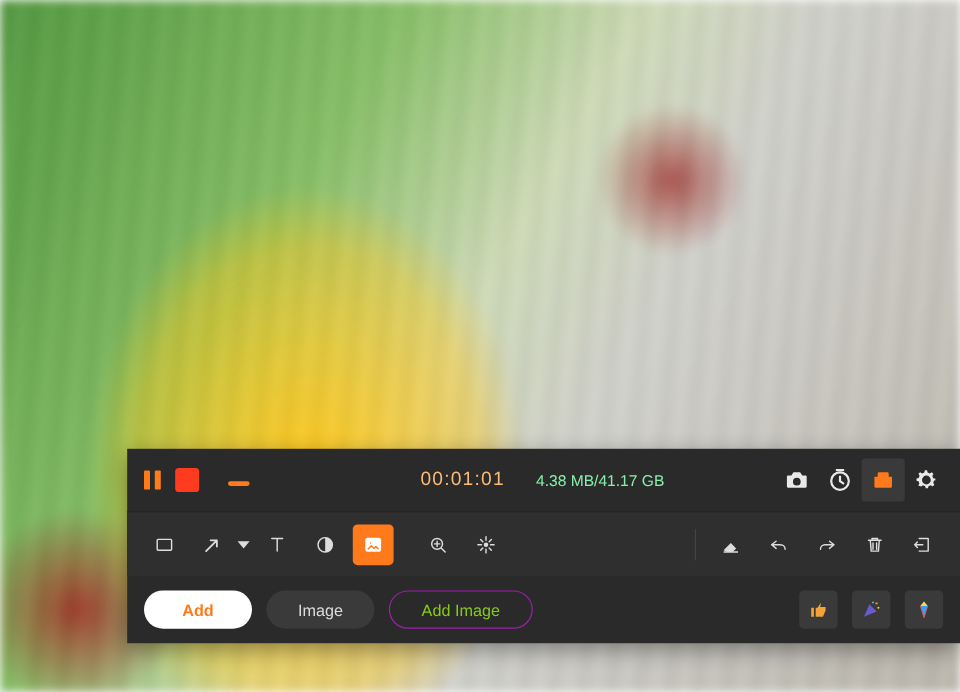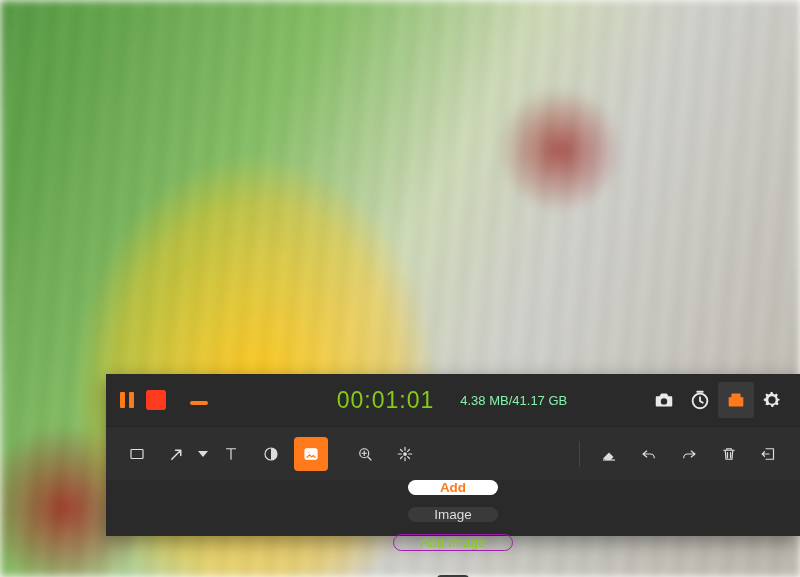--- a/index.html
+++ b/index.html
@@ -27,39 +27,39 @@
 .row1 { height: 52px; padding: 0 10px; justify-content: space-between; }
 .row1-left { display:flex; align-items:center; gap: 8px; }
 .row1-center { display:flex; align-items:center; gap: 26px; }
 .row1-right { display:flex; align-items:center; gap: 0px; }
 
 .pause-btn { width: 22px; height: 22px; display:flex; gap:4px; align-items:center; justify-content:center; }
 .pause-btn span { width:5px; height:16px; background:#ff7a1a; border-radius:1px; }
 .stop-btn { width:20px; height:20px; background:#ff3b1f; border-radius:3px; }
 .min-btn { width:18px; height:4px; background:#ff7a1a; border-radius:2px; margin-top:6px; }
 
-.timer { color:#84cc16; font-size:23px; letter-spacing:1px; font-weight:500; margin-left: 50px;}
+.timer { color:#fdba74; font-size:16px; letter-spacing:1px; font-weight:500; margin-left: 50px;}
 .size { color:#86efac; font-size:13px; }
 
 .top-icon { width:36px; height:36px; display:flex; align-items:center; justify-content:center; position:relative; border-radius:3px; }
 .top-icon svg { width:22px; height:22px; fill:#e9e9e9; }
 .top-icon.active { background:#3a3a3a; }
 .top-icon.active svg { fill:#ff7a1a; }
 
 .row2 { height: 54px; padding: 0 14px; gap: 6px; background:#2f2f2f; border-top:1px solid #242424; }
 .tool { width:34px; height:34px; display:flex; align-items:center; justify-content:center; border-radius:4px; }
 .tool svg { width:18px; height:18px; fill:none; stroke:#ddd; stroke-width:1.6; }
 .tool.filled svg { fill:#ddd; stroke:none; }
 .tool.active { background:#ff7a1a; }
 .tool.active svg { fill:#fff; stroke:#fff; }
 .chev-down { border-left:5px solid transparent; border-right:5px solid transparent; border-top:6px solid #ddd; margin-left:-2px; }
 .divider { width:1px; height:26px; background:#444; margin: 0 6px; }
 .spacer { flex:1; }
 
-.row3 { height: 56px; padding: 0 14px; gap: 12px; flex-direction: column; }
+.row3 { height: 56px; padding: 0 14px; gap: 12px; }
 .btn { height:32px; border-radius:16px; display:flex; align-items:center; justify-content:center; font-size:13.5px; cursor:pointer; }
 .btn-add { width:90px; background:#fff; color:#ff7a1a; font-weight:600; }
 .btn-edit { width:90px; background:#3a3a3a; color:#ddd; }
 .btn-img { width:120px; background:transparent; color:#84cc16; border:1px solid #a21caf; }
 .sticker { width:32px; height:32px; background:#3a3a3a; border-radius:4px; display:flex; align-items:center; justify-content:center; }
 .sticker svg { width:18px; height:18px; }
 </style>
 </head>
 <body>
 

